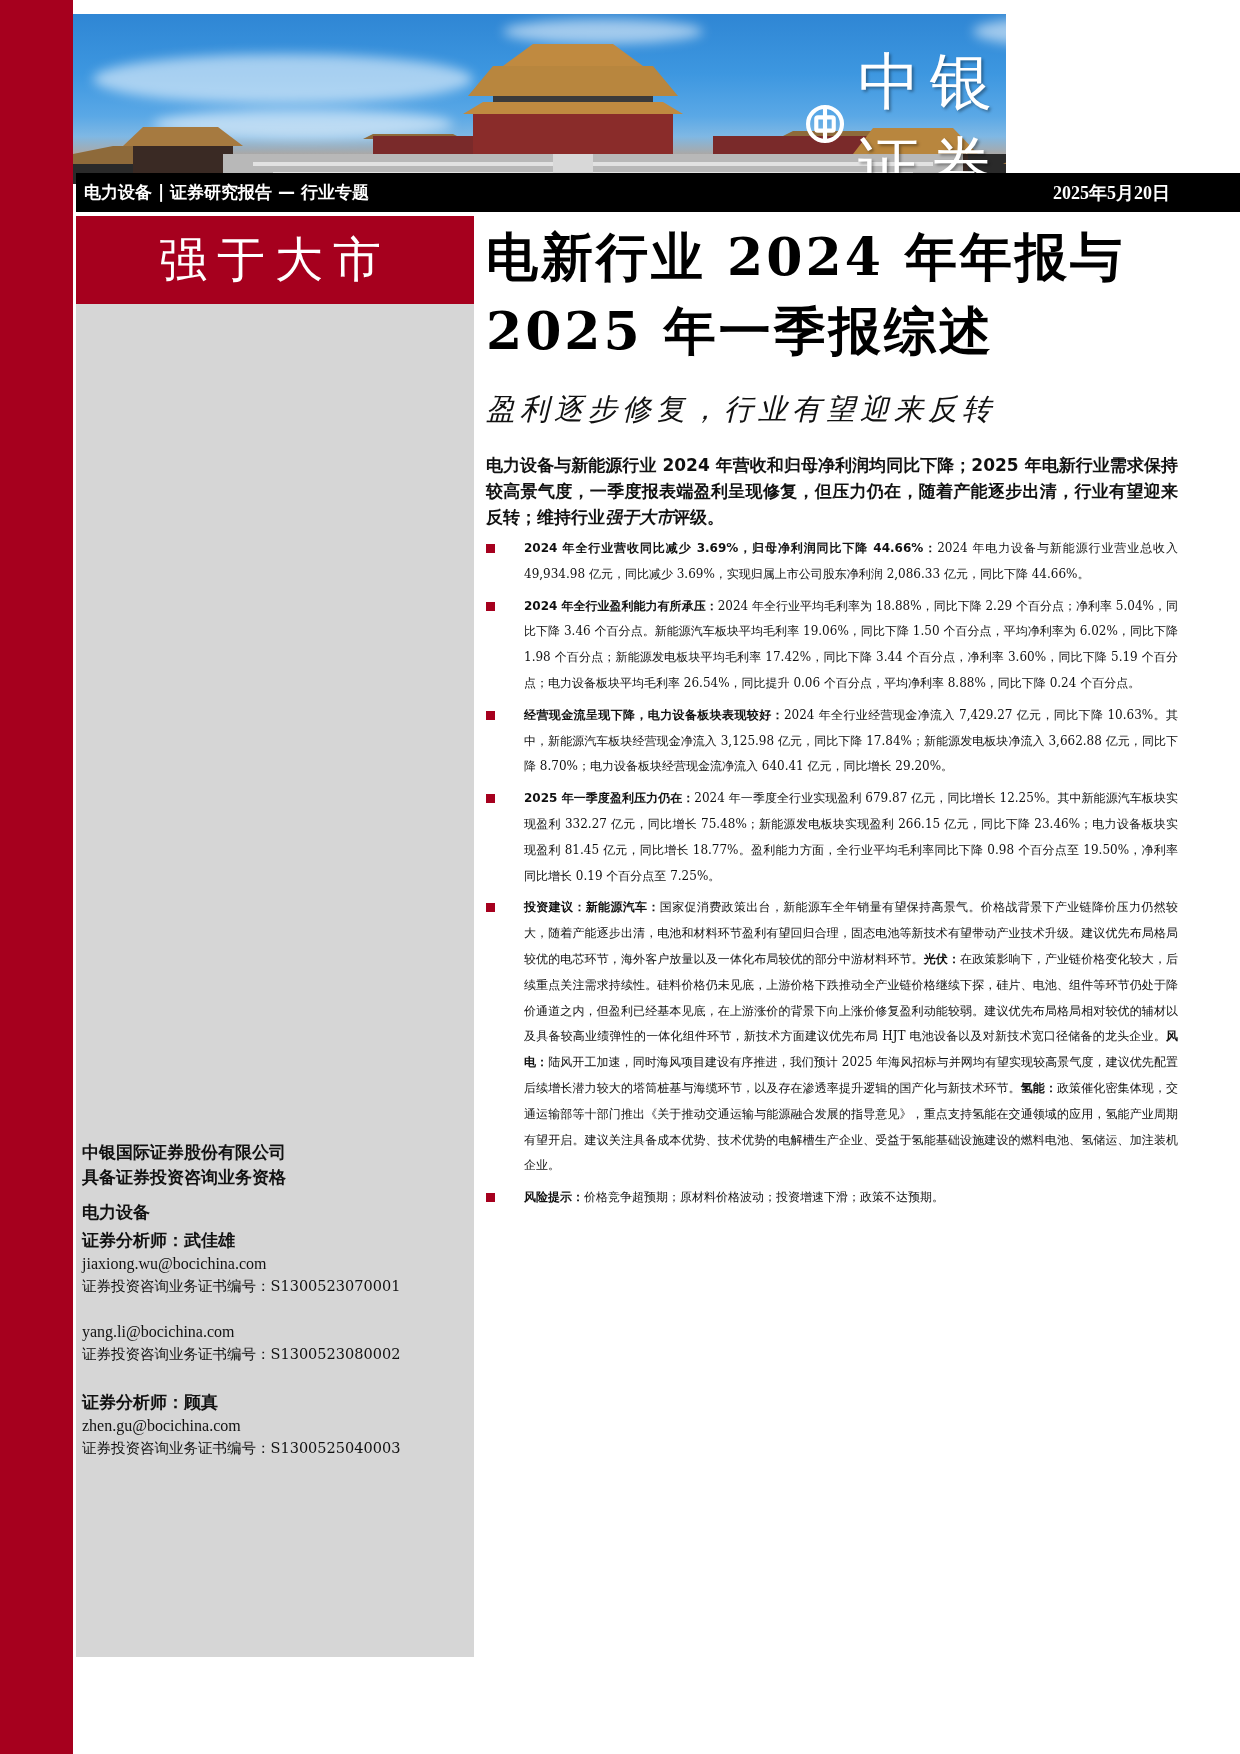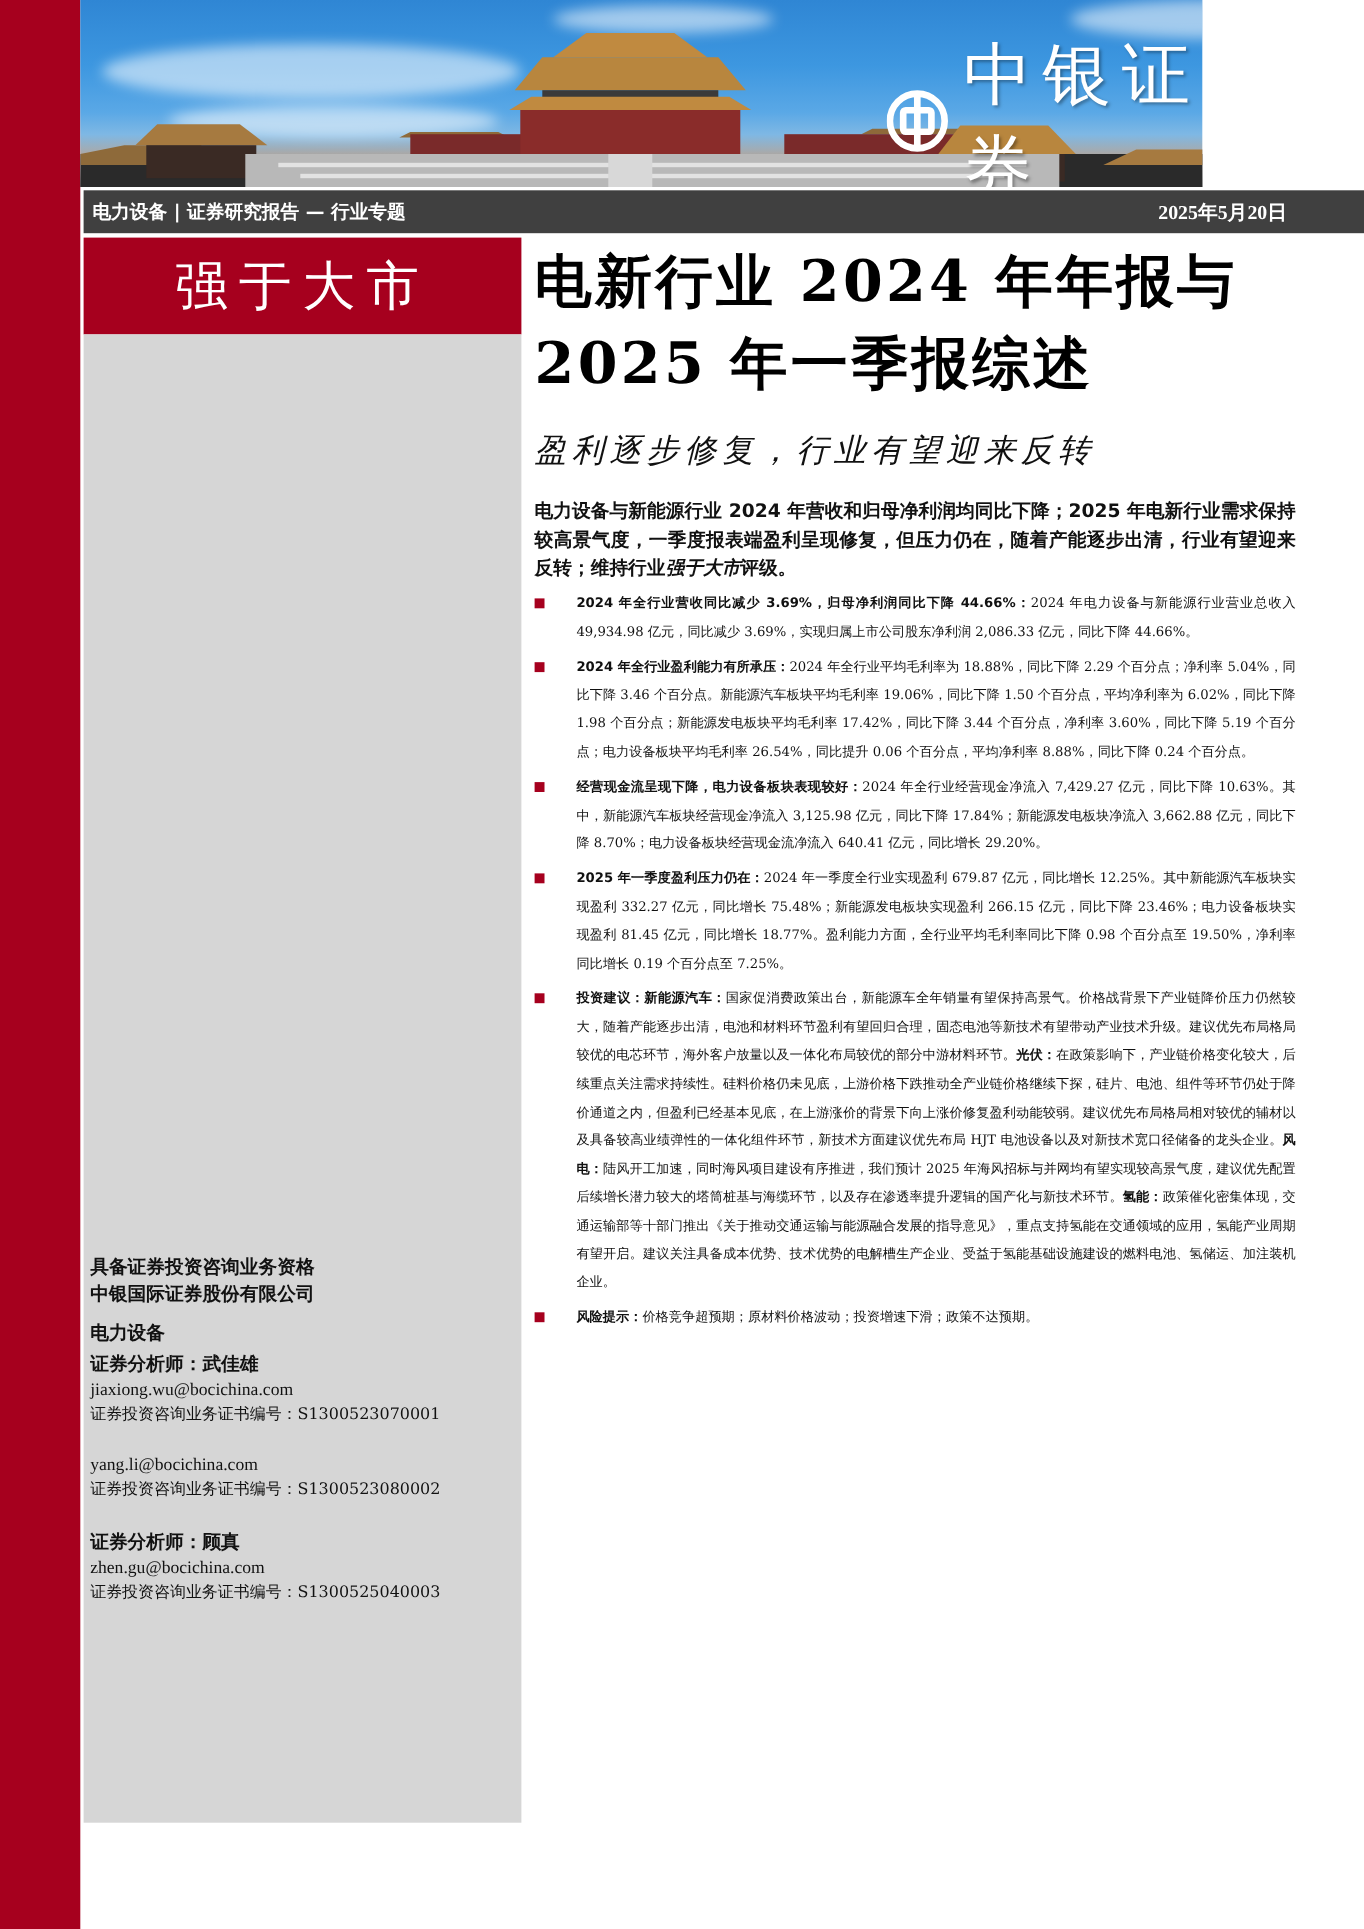--- a/index.html
+++ b/index.html
@@ -1,29 +1,29 @@
 <!DOCTYPE html>
 <html><head>
 <meta charset="utf-8">
 <style>
   * { margin: 0; padding: 0; box-sizing: border-box; }
   html, body { width: 1240px; height: 1754px; background: #ffffff; overflow: hidden; }
   body { position: relative; font-family: "DejaVu Serif", "Liberation Serif", serif; color: #111; }
 
   .left-bar { position: absolute; left: 0; top: 0; width: 73px; height: 1754px; background: #a6001e; }
 
-  .banner { position: absolute; left: 73px; top: 0; width: 1020px; height: 170px; overflow: hidden;
+  .banner { position: absolute; left: 73px; top: 14px; width: 933px; height: 170px; overflow: hidden;
     background: linear-gradient(180deg, #2f86d4 0%, #3d97e0 35%, #5aa8e6 60%, #7fb8e4 72%, #a9a9a9 82%, #303030 100%); }
   .cloud { position: absolute; background: rgba(255,255,255,0.55); border-radius: 50%; filter: blur(6px); }
   .palace { position: absolute; left: 0; top: 0; width: 1167px; height: 170px; }
   .logo { position: absolute; left: 733px; top: 26px; display: flex; align-items: center; gap: 14px; }
   .logo-mark { width: 74px; height: 74px; }
   .logo-text { font-family: "DejaVu Serif", serif; font-size: 62px; color: #ffffff; letter-spacing: 10px; text-shadow: 2px 2px 3px rgba(0,0,0,0.35); }
 
-  .subheader { position: absolute; left: 76px; top: 173px; width: 1164px; height: 39px; background: #404040;
+  .subheader { position: absolute; left: 76px; top: 173px; width: 1164px; height: 39px; background: #000000;
     display: flex; align-items: center; justify-content: space-between; padding: 0 10px 0 8px; color: #fff;
     font-family: "DejaVu Sans", sans-serif; font-weight: bold; font-size: 17px; }
   .subheader .date { margin-right: 60px; font-family: "Liberation Serif", serif; font-size: 18px; margin-left: 42px; }
 
   .rating-box { position: absolute; left: 76px; top: 216px; width: 398px; height: 88px; background: #a6001e;
     color: #fff; display: flex; align-items: center; justify-content: center; font-size: 48px; letter-spacing: 10px; }
   .sidebar { position: absolute; left: 76px; top: 304px; width: 398px; height: 1353px; background: #d6d6d6; }
 
   .company { position: absolute; left: 82px; top: 1140px; width: 390px; font-family: "DejaVu Sans", sans-serif; }
   .company .line { font-weight: bold; font-size: 17px; line-height: 25px; color: #111; }
@@ -93,22 +93,22 @@
   <span>电力设备 | 证券研究报告 — 行业专题</span>
   <span class="date">2025年5月20日</span>
 </div>
 
 <div class="rating-box">
   <span>强于大市</span>
 </div>
 <div class="sidebar"></div>
 
 <div class="company">
+  <div class="line">中银国际证券股份有限公司</div>
   <div class="line">具备证券投资咨询业务资格</div>
-  <div class="line">中银国际证券股份有限公司</div>
   <div class="line sector">电力设备</div>
 
   <div class="analyst">
     <div class="name">证券分析师：武佳雄</div>
     <div class="email">jiaxiong.wu@bocichina.com</div>
     <div class="cert">证券投资咨询业务证书编号：S1300523070001</div>
   </div>
   <div class="analyst" style="margin-top:24px;">
     <div class="email">yang.li@bocichina.com</div>
     <div class="cert">证券投资咨询业务证书编号：S1300523080002</div>

